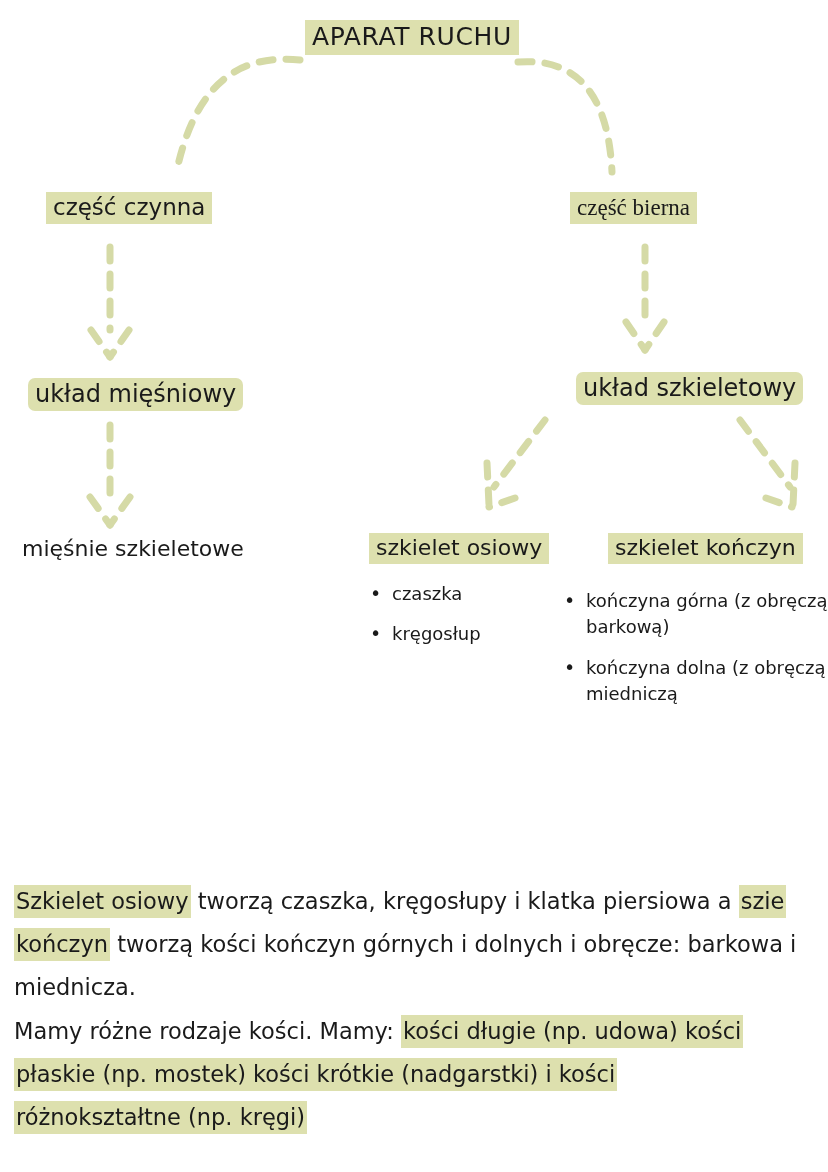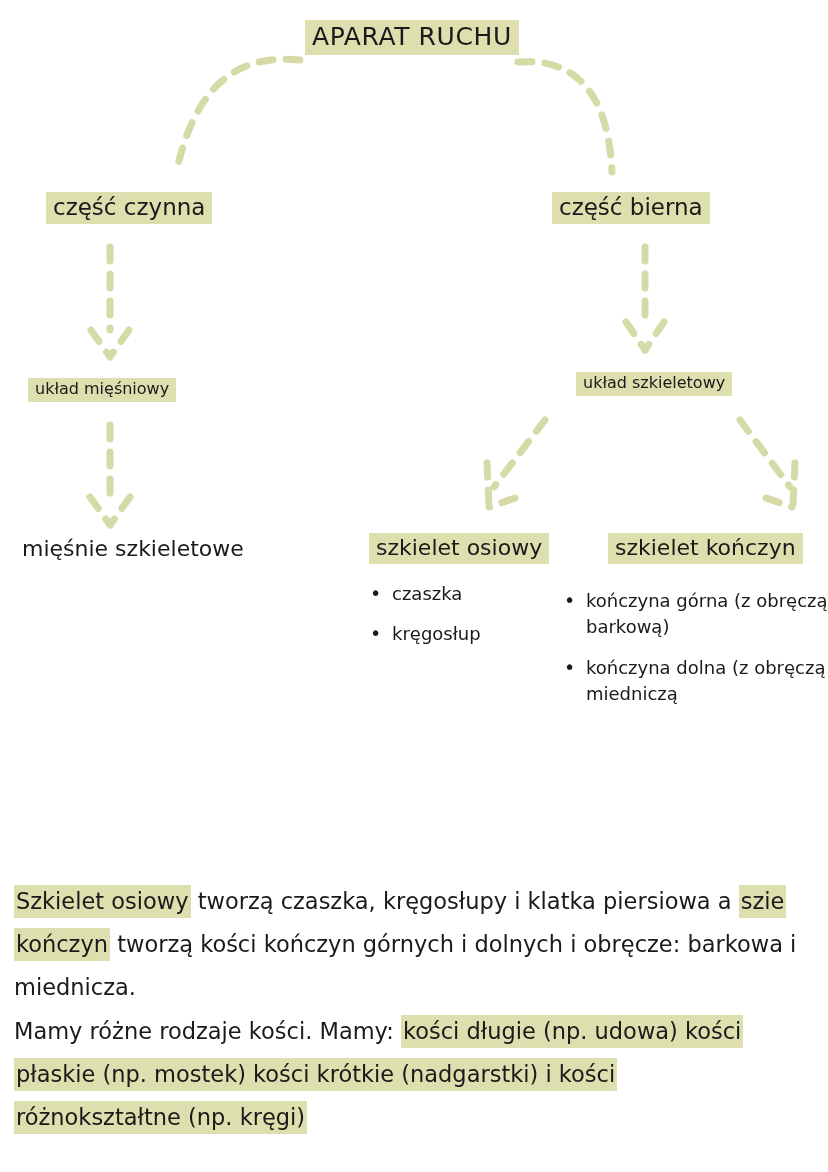--- a/index.html
+++ b/index.html
@@ -40,34 +40,34 @@
     background:#dde0ae;
     padding:2px 7px 3px 7px;
     display:inline-block;
     line-height:1.18;
   }
   .node-title .hl{
     font-size:25px;
     letter-spacing:0.6px;
   }
   .node-l2 .hl{ font-size:23px; }
-  .node-l3 .hl{ font-size:16px; }
+  .node-l3 .hl{ font-size:24px;border-radius:7px; }
   .node-l4 .hl{ font-size:22px; }
 
   .plain-node{
     position:absolute;
     font-size:22px;
     white-space:nowrap;
     line-height:1.2;
   }
 
   
   #node-aparat-ruchu{ left:305px; top:20px; }
   #node-czesc-czynna{ left:46px;  top:192px;text-decoration:underline; }
-  #node-czesc-bierna{ left:552px; top:192px; }
+  #node-czesc-bierna{ left:570px; top:192px;font-family:Liberation Serif, serif; }
   #node-uklad-miesniowy{ left:28px;  top:378px; }
   #node-uklad-szkieletowy{ left:546px; top:372px;margin-left:30px; }
   #node-miesnie-szkieletowe{ left:22px; top:536px; }
   #node-szkielet-osiowy{ left:369px; top:533px; }
   #node-szkielet-konczyn{ left:608px; top:533px; }
 
   
   .bullets{
     position:absolute;
     list-style:none;

